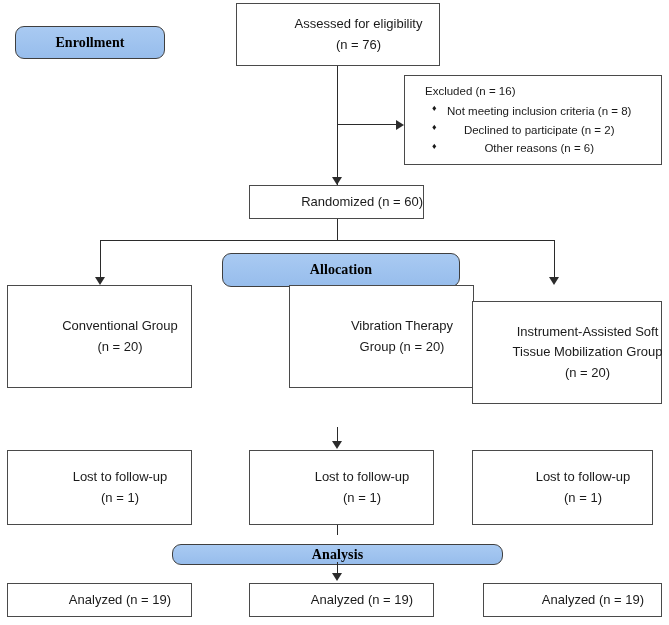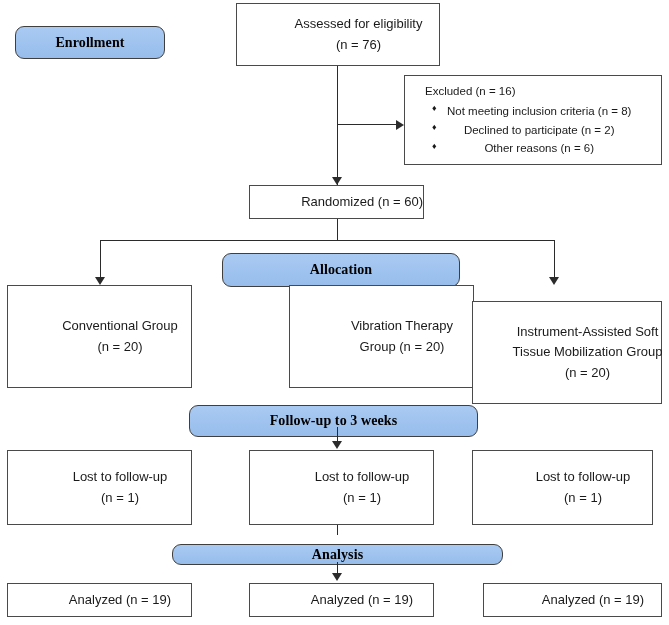--- a/index.html
+++ b/index.html
@@ -168,23 +168,20 @@
     <span class="line">Vibration Therapy</span>
     <span class="line">Group (n = 20)</span>
   </div>
 
   <div class="node box" style="left:472px; top:301px; width:190px; height:103px;">
     <span class="line">Instrument-Assisted Soft</span>
     <span class="line">Tissue Mobilization Group</span>
     <span class="line">(n = 20)</span>
   </div>
 
-  <div class="node banner" style="left:189px; top:395px; width:289px; height:32px;">
-    <span>Follow-up to 3 weeks</span>
-  </div>
 
   <div class="conn vline" style="left:337px; top:427px; height:16px;"></div>
   <div class="arrow-down" style="left:332px; top:441px;"></div>
 
   <div class="node box" style="left:7px; top:450px; width:185px; height:75px;">
     <span class="line">Lost to follow-up</span>
     <span class="line">(n = 1)</span>
   </div>
 
   <div class="node box" style="left:249px; top:450px; width:185px; height:75px;">

